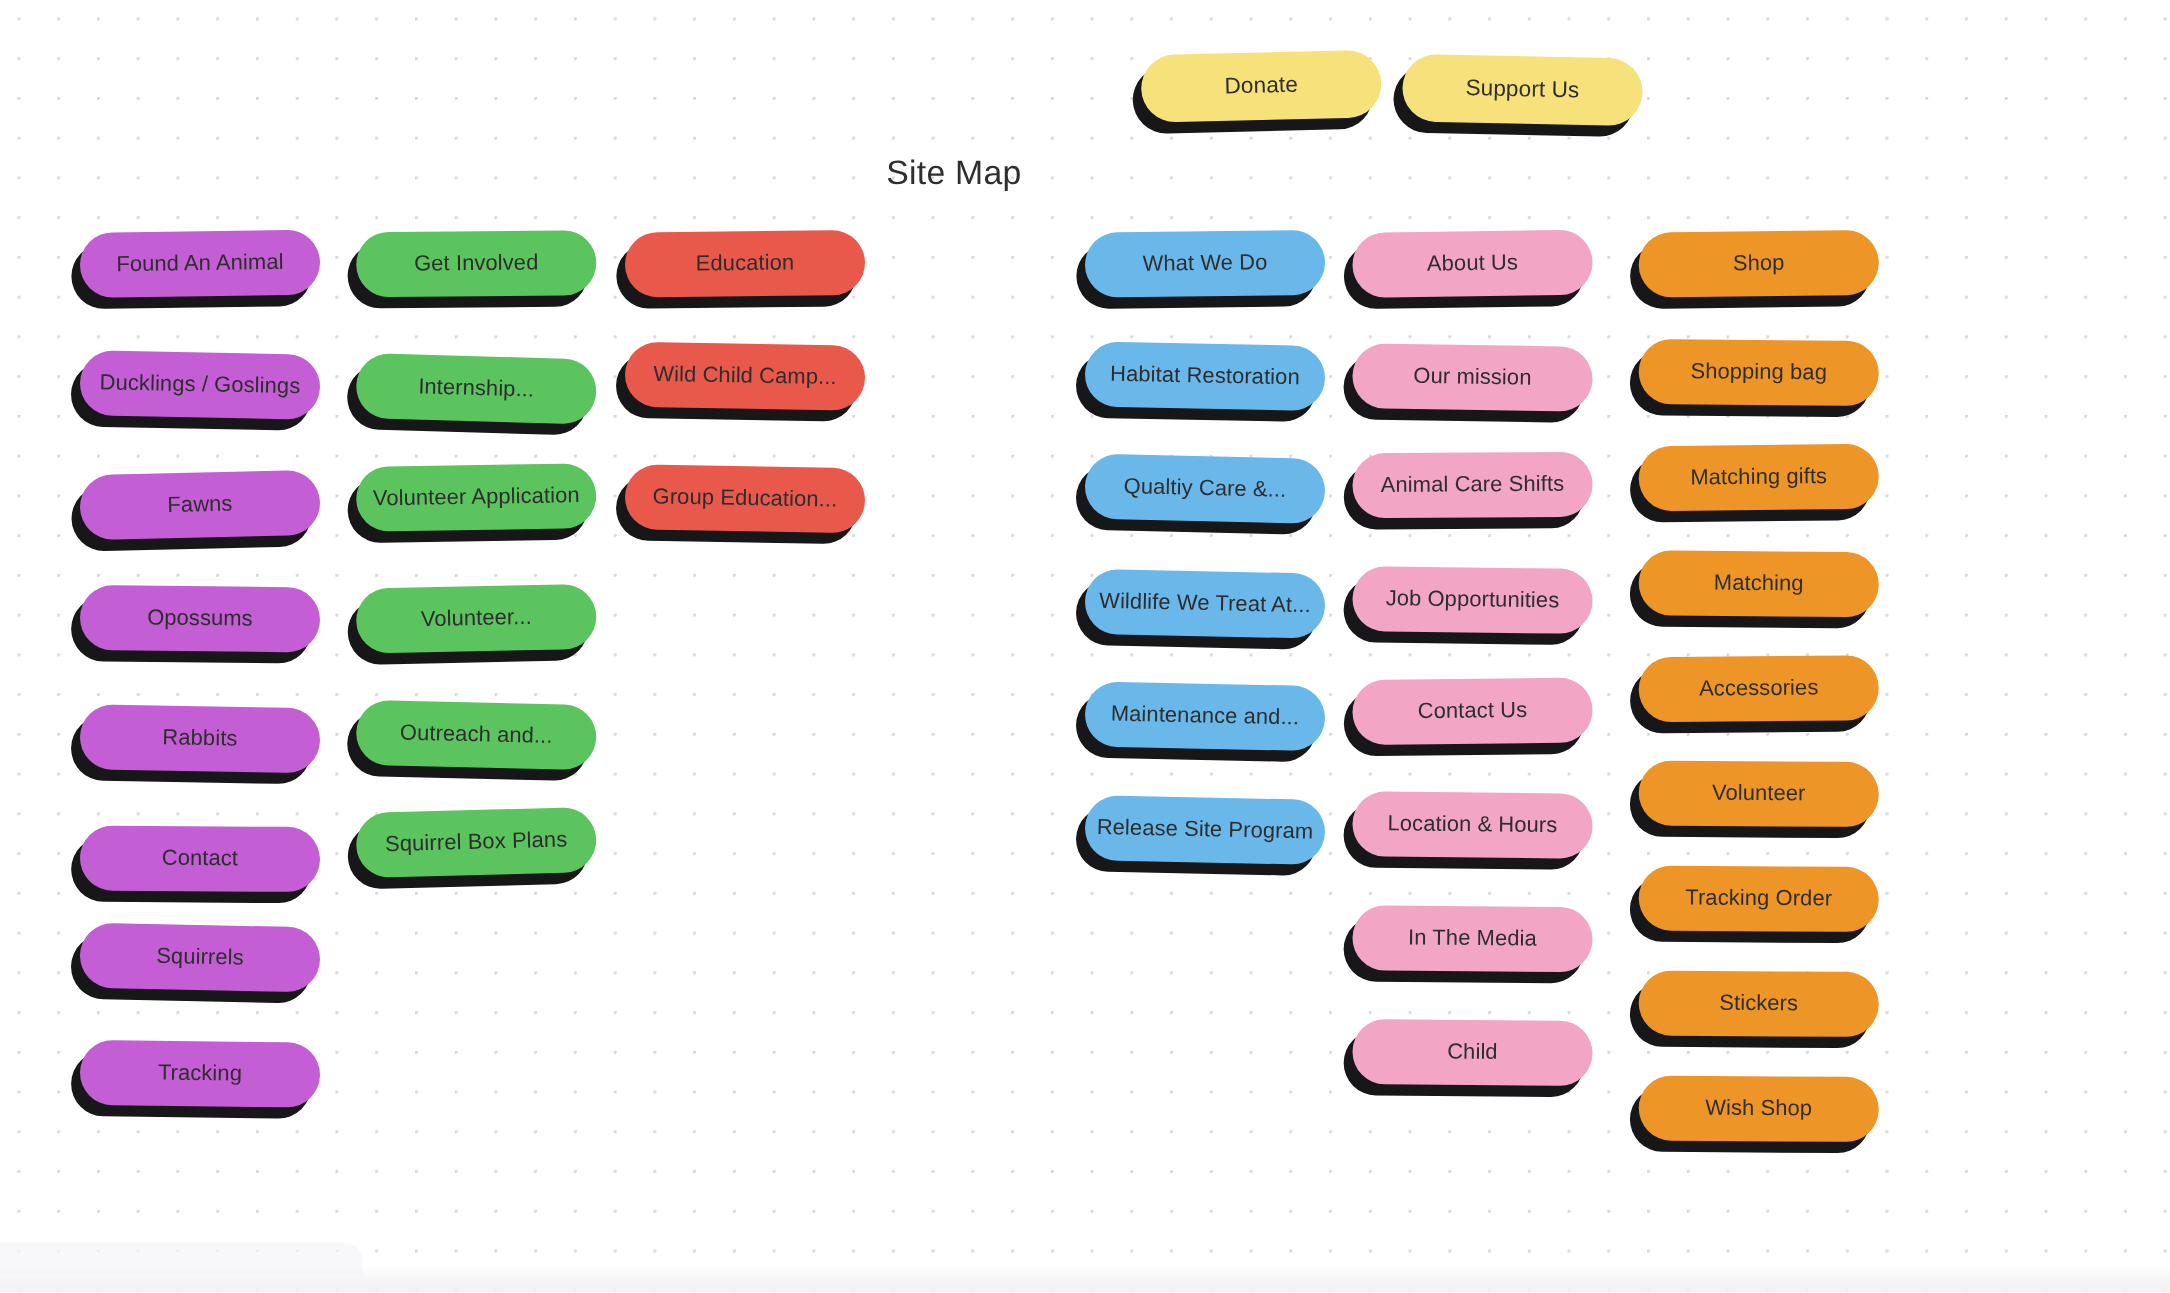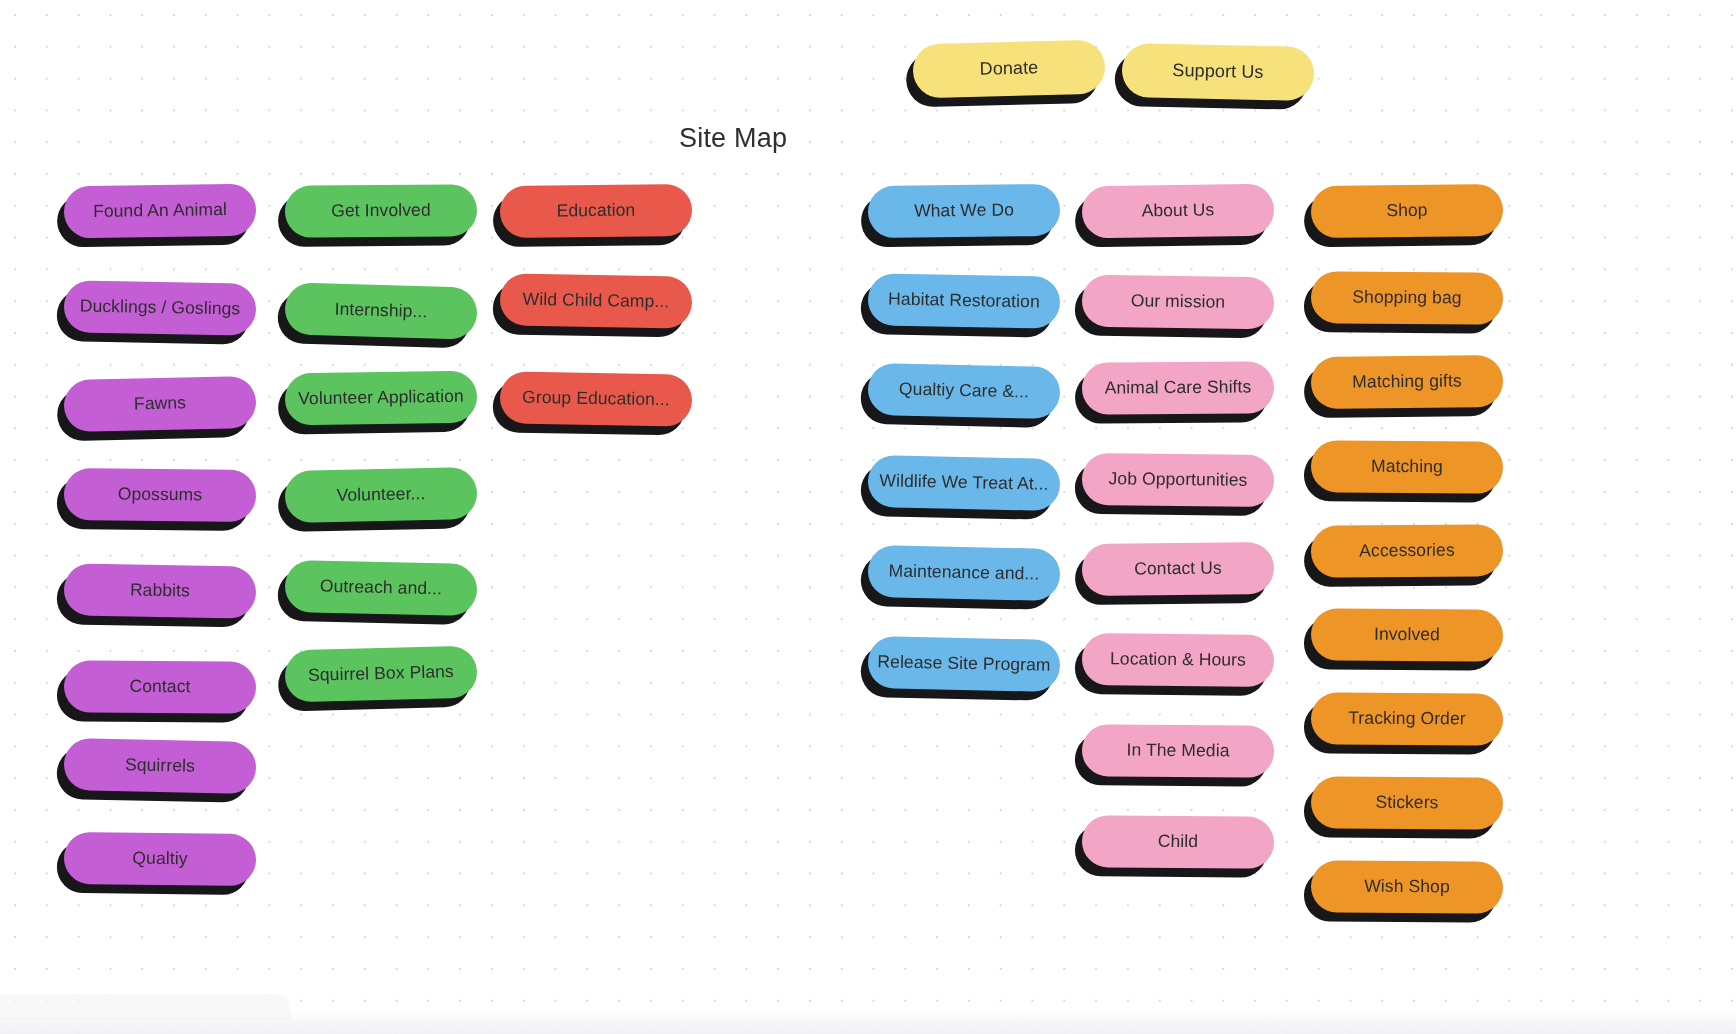--- a/index.html
+++ b/index.html
@@ -76,21 +76,21 @@
     letter-spacing: 0.2px;
     white-space: nowrap;
     user-select: none;
   }
 </style>
 </head>
 <body>
 
 <div id="canvas">
 
-  <div class="title" style="left: 679px; top: 123px;">Site Map</div>
+  <div class="title" style="left: 709px; top: 123px;">Site Map</div>
 
   <div id="top-actions-layer">
       <div class="node big" style="left: 913px; top: 42px; width: 192px; height: 54px; background: rgb(247, 225, 123); transform: rotate(-1.4deg);">
         <span>Donate</span>
       </div>
       <div class="node big" style="left: 1122px; top: 45px; width: 192px; height: 54px; background: rgb(247, 225, 123); transform: rotate(1.2deg);">
         <span>Support Us</span>
       </div>
     </div>
   <div id="columns-layer">
@@ -110,21 +110,21 @@
         <div class="node" style="left: 64px; top: 565px; width: 192px; height: 52px; background: rgb(196, 94, 212); transform: rotate(1deg);">
           <span>Rabbits</span>
         </div>
         <div class="node" style="left: 64px; top: 661px; width: 192px; height: 52px; background: rgb(196, 94, 212); transform: rotate(0.4deg);">
           <span>Contact</span>
         </div>
         <div class="node" style="left: 64px; top: 740px; width: 192px; height: 52px; background: rgb(196, 94, 212); transform: rotate(1.2deg);">
           <span>Squirrels</span>
         </div>
         <div class="node" style="left: 64px; top: 833px; width: 192px; height: 52px; background: rgb(196, 94, 212); transform: rotate(0.7deg);">
-          <span>Qualtiy</span>
+          <span>Tracking</span>
         </div>
       </div>
       <div>
         <div class="node" style="left: 285px; top: 185px; width: 192px; height: 52px; background: rgb(92, 196, 94); transform: rotate(-0.5deg);">
           <span>Get Involved</span>
         </div>
         <div class="node" style="left: 285px; top: 285px; width: 192px; height: 52px; background: rgb(92, 196, 94); transform: rotate(1.6deg);">
           <span>Internship...</span>
         </div>
         <div class="node" style="left: 285px; top: 372px; width: 192px; height: 52px; background: rgb(92, 196, 94); transform: rotate(-0.9deg);">
@@ -207,21 +207,21 @@
         <div class="node" style="left: 1311px; top: 356px; width: 192px; height: 52px; background: rgb(238, 149, 40); transform: rotate(-0.6deg);">
           <span>Matching gifts</span>
         </div>
         <div class="node" style="left: 1311px; top: 441px; width: 192px; height: 52px; background: rgb(238, 149, 40); transform: rotate(0.5deg);">
           <span>Matching</span>
         </div>
         <div class="node" style="left: 1311px; top: 525px; width: 192px; height: 52px; background: rgb(238, 149, 40); transform: rotate(-0.5deg);">
           <span>Accessories</span>
         </div>
         <div class="node" style="left: 1311px; top: 609px; width: 192px; height: 52px; background: rgb(238, 149, 40); transform: rotate(0.4deg);">
-          <span>Involved</span>
+          <span>Volunteer</span>
         </div>
         <div class="node" style="left: 1311px; top: 693px; width: 192px; height: 52px; background: rgb(238, 149, 40); transform: rotate(0.4deg);">
           <span>Tracking Order</span>
         </div>
         <div class="node" style="left: 1311px; top: 777px; width: 192px; height: 52px; background: rgb(238, 149, 40); transform: rotate(0.4deg);">
           <span>Stickers</span>
         </div>
         <div class="node" style="left: 1311px; top: 861px; width: 192px; height: 52px; background: rgb(238, 149, 40); transform: rotate(0.4deg);">
           <span>Wish Shop</span>
         </div>

